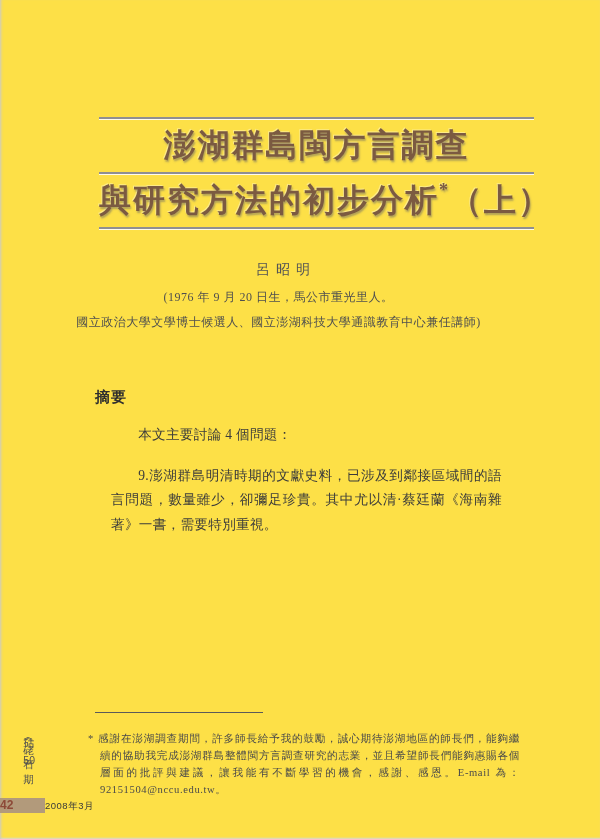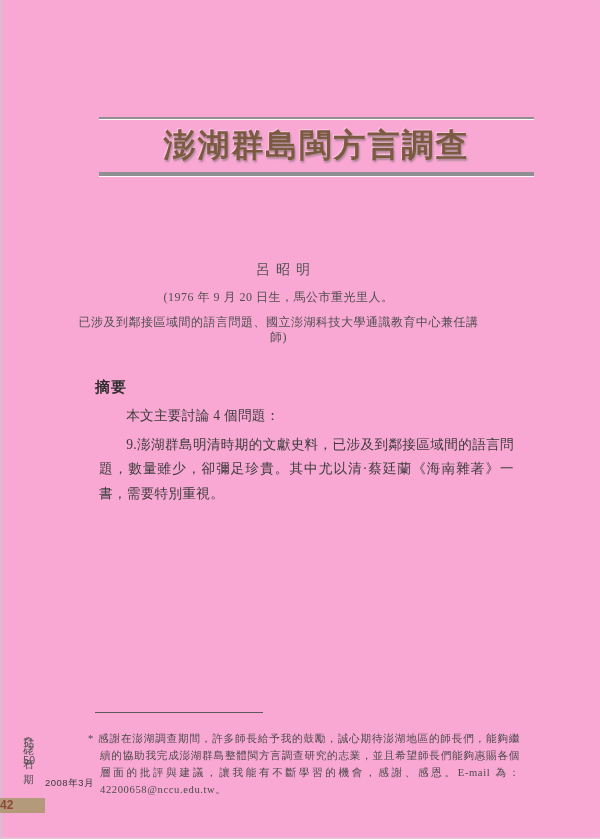--- a/index.html
+++ b/index.html
@@ -1,19 +1,19 @@
 <!DOCTYPE html>
 <html><head>
 <meta charset="utf-8">
 <style>
   html,body{margin:0;padding:0;background:#eef0f2;}
   .scan-page{
     position:relative;
     width:600px;height:839px;
-    background:#f9a8d4;
+    background:#fde047;
     overflow:hidden;
     font-family:"Liberation Serif","DejaVu Serif",serif;
     color:#3b3b3b;
     box-shadow:inset 3px 0 3px -2px #c9c9cc, inset 0 -2px 2px -1px #d8d8db;
   }
   
   .title-block{
     position:absolute;top:117px;left:99px;width:435px;
     text-align:center;
   }
@@ -26,24 +26,24 @@
     text-shadow:1px 2px 2px rgba(110,105,100,.55), -1px -1px 0 rgba(255,255,255,.35);
     white-space:nowrap;
   }
   .title-line sup{font-size:18px;vertical-align:top;line-height:1;}
   
   .author-block{position:absolute;top:261px;left:76px;width:420px;text-align:center;color:#4a4a4a;}
   .author-name{margin:0 0 11px 0;font-size:14px;letter-spacing:6px;color:#555;}
   .author-line{margin:0 15px 10px 0;font-size:12px;letter-spacing:.5px;line-height:15px;color:#4f4f4f;}
   
   .abstract{position:absolute;top:372px;left:95px;width:423px;}
-  .abstract-heading{margin:6px 0 7px 0;font-size:15px;font-weight:bold;color:#2e2e2e;
+  .abstract-heading{margin:16px 0 7px 0;font-size:15px;font-weight:bold;color:#2e2e2e;
     font-family:"Liberation Sans","DejaVu Sans",sans-serif;letter-spacing:1px;}
   .abstract-body p{
-    margin:4px;text-indent:2em;text-align:justify;
+    margin:16px;text-indent:2em;text-align:justify;
     font-size:13.6px;line-height:24.6px;color:#3b3b3b;letter-spacing:.3px;
   }
   
   .footnote{position:absolute;top:712px;left:88px;width:432px;}
   .footnote-rule{border:none;border-top:1.5px solid #5a5a5a;width:168px;margin:0 0 0 7px;}
   .footnote-text{
     margin:17px 0 0 0;
     font-size:10.6px;line-height:17px;color:#4a4a4a;
     text-align:justify;letter-spacing:.6px;
     padding-left:12px;text-indent:-12px;
@@ -58,54 +58,55 @@
   }
   .spine .issue-no{text-combine-upright:all;letter-spacing:0;}
   .page-badge{
     position:absolute;left:0;top:798px;width:45px;height:15px;
     text-align:left;
     font-family:"Liberation Sans","DejaVu Sans",sans-serif;
     font-size:12px;font-weight:bold;line-height:15px;
     padding-right:5px;box-sizing:border-box;
   }
   .issue-date{
-    position:absolute;left:45px;top:776px;
+    position:absolute;left:45px;top:799px;
     font-family:"Liberation Sans","DejaVu Sans",sans-serif;
     font-size:9.5px;color:#3a3a3a;letter-spacing:.5px;line-height:13px;
   }
 </style>
 </head>
 <body>
 
 <div class="scan-page">
 
   <div class="title-block">
     <hr class="title-rule">
     <h1 class="title-line" style="color: rgb(123, 90, 65);">澎湖群島閩方言調查</h1>
     <hr class="title-rule">
+    <h1 class="title-line" style="color: rgb(123, 90, 65);"><span>與研究方法的初步分析</span><sup>*</sup><span>（上）</span></h1>
     <hr class="title-rule">
   </div>
 
   <div class="author-block">
     <p class="author-name">呂昭明</p>
     <p class="author-line">(1976 年 9 月 20 日生，馬公市重光里人。</p>
-    <p class="author-line">已涉及到鄰接區域間的語言問題、國立澎湖科技大學通識教育中心兼任講師)</p>
+    <p class="author-line">國立政治大學文學博士候選人、國立澎湖科技大學通識教育中心兼任講師)</p>
   </div>
 
   <div class="abstract">
     <h2 class="abstract-heading">摘要</h2>
     <div class="abstract-body">
         <p>本文主要討論 4 個問題：</p>
         <p>9.澎湖群島明清時期的文獻史料，已涉及到鄰接區域間的語言問題，數量雖少，卻彌足珍貴。其中尤以清·蔡廷蘭《海南雜著》一書，需要特別重視。</p>
       </div>
   </div>
 
   <div class="footnote">
     <hr class="footnote-rule">
-    <p class="footnote-text"><span class="footnote-marker">*</span><span>感謝在澎湖調查期間，許多師長給予我的鼓勵，誠心期待澎湖地區的師長們，能夠繼續的協助我完成澎湖群島整體閩方言調查研究的志業，並且希望師長們能夠惠賜各個層面的批評與建議，讓我能有不斷學習的機會，感謝、感恩。E-mail 為：42200658@nccu.edu.tw。</span></p>
+    <p class="footnote-text"><span class="footnote-marker">*</span><span>感謝在澎湖調查期間，許多師長給予我的鼓勵，誠心期待澎湖地區的師長們，能夠繼續的協助我完成澎湖群島整體閩方言調查研究的志業，並且希望師長們能夠惠賜各個層面的批評與建議，讓我能有不斷學習的機會，感謝、感恩。E-mail 為：92151504@nccu.edu.tw。</span></p>
   </div>
 
   <div class="spine"><span>《硓𥑮石》</span><span class="issue-no">50</span><span>期</span></div>
 
   <div class="page-badge" style="background: rgb(178, 154, 123); color: rgb(141, 74, 56);">42</div>
 
   <div class="issue-date">2008年3月</div>
 
 </div>
 

